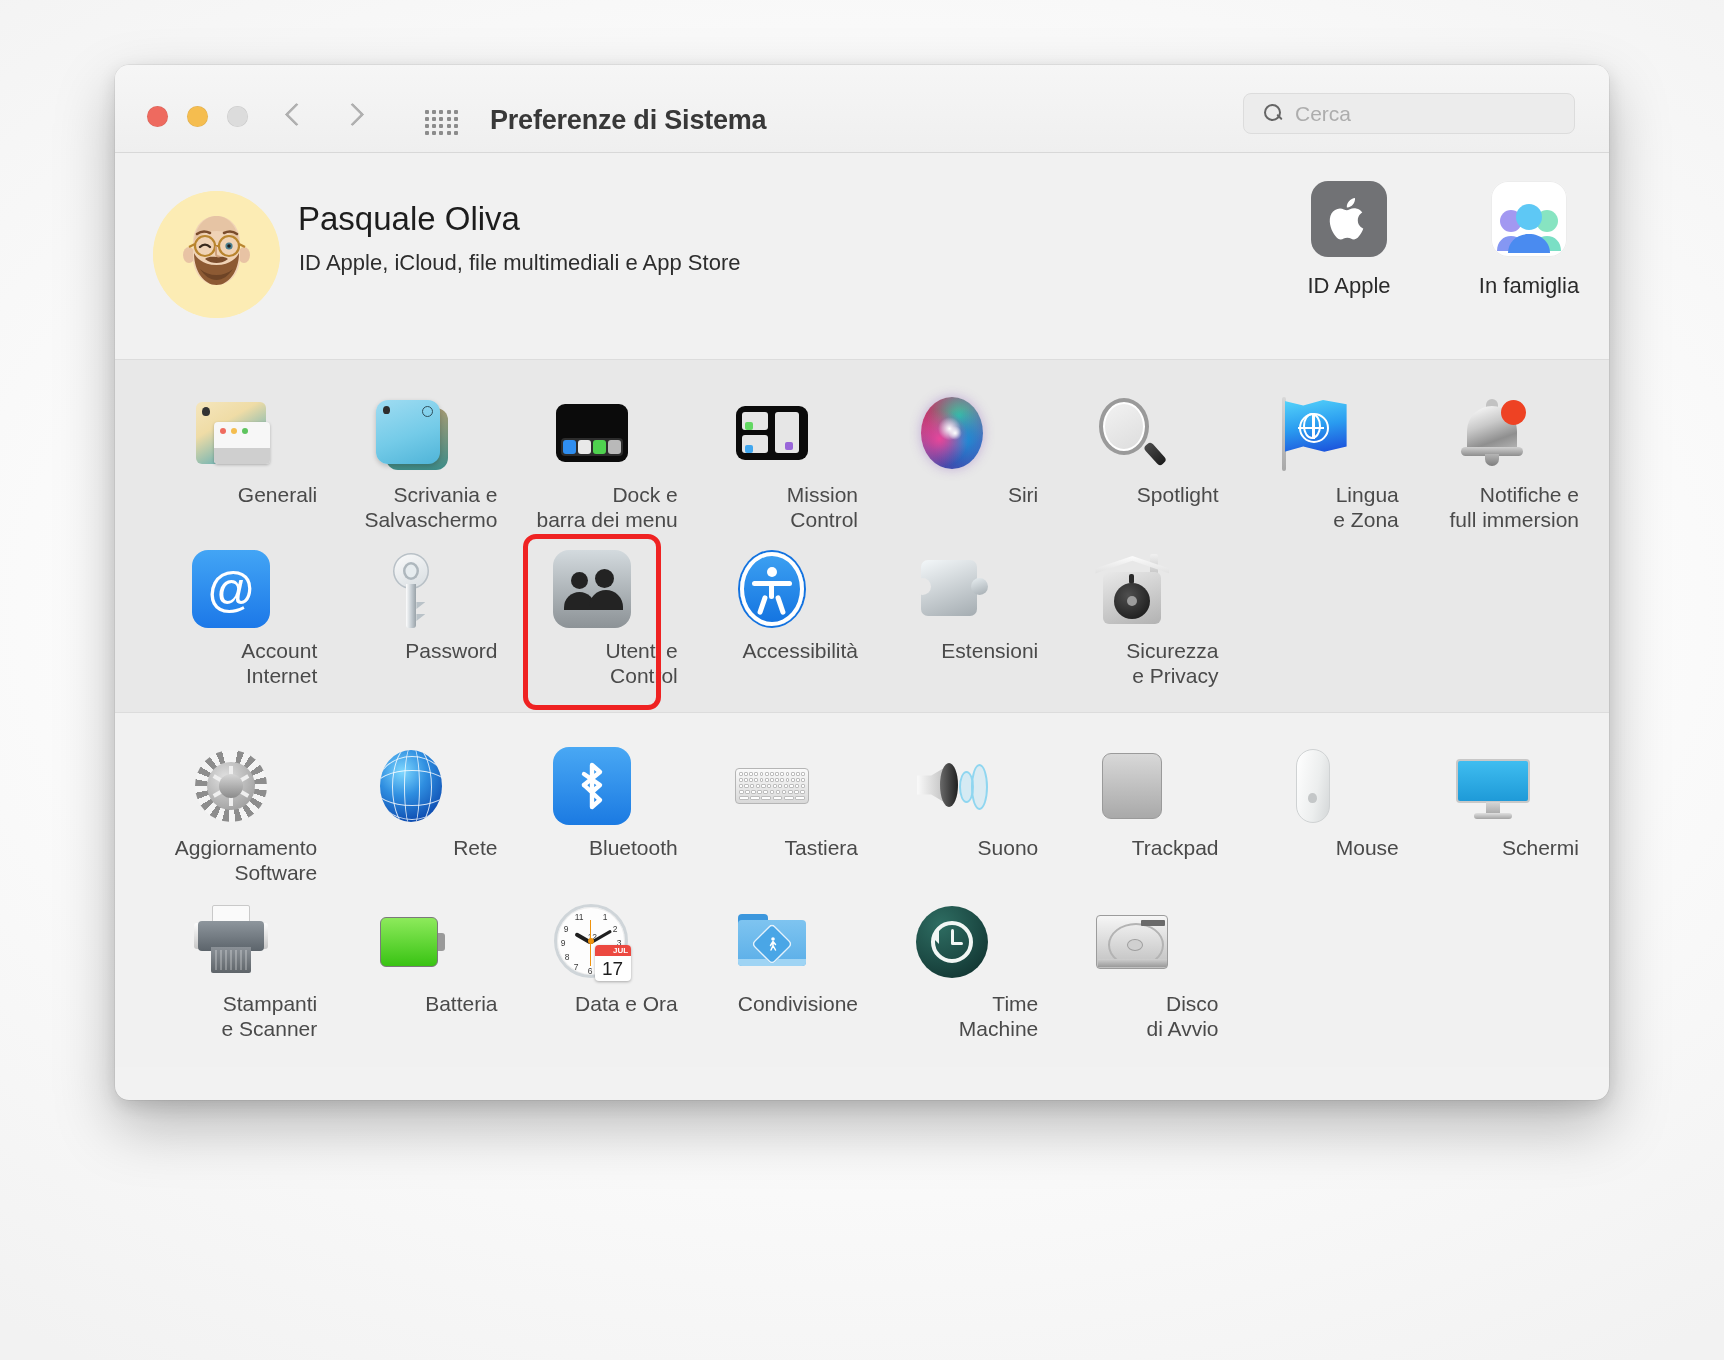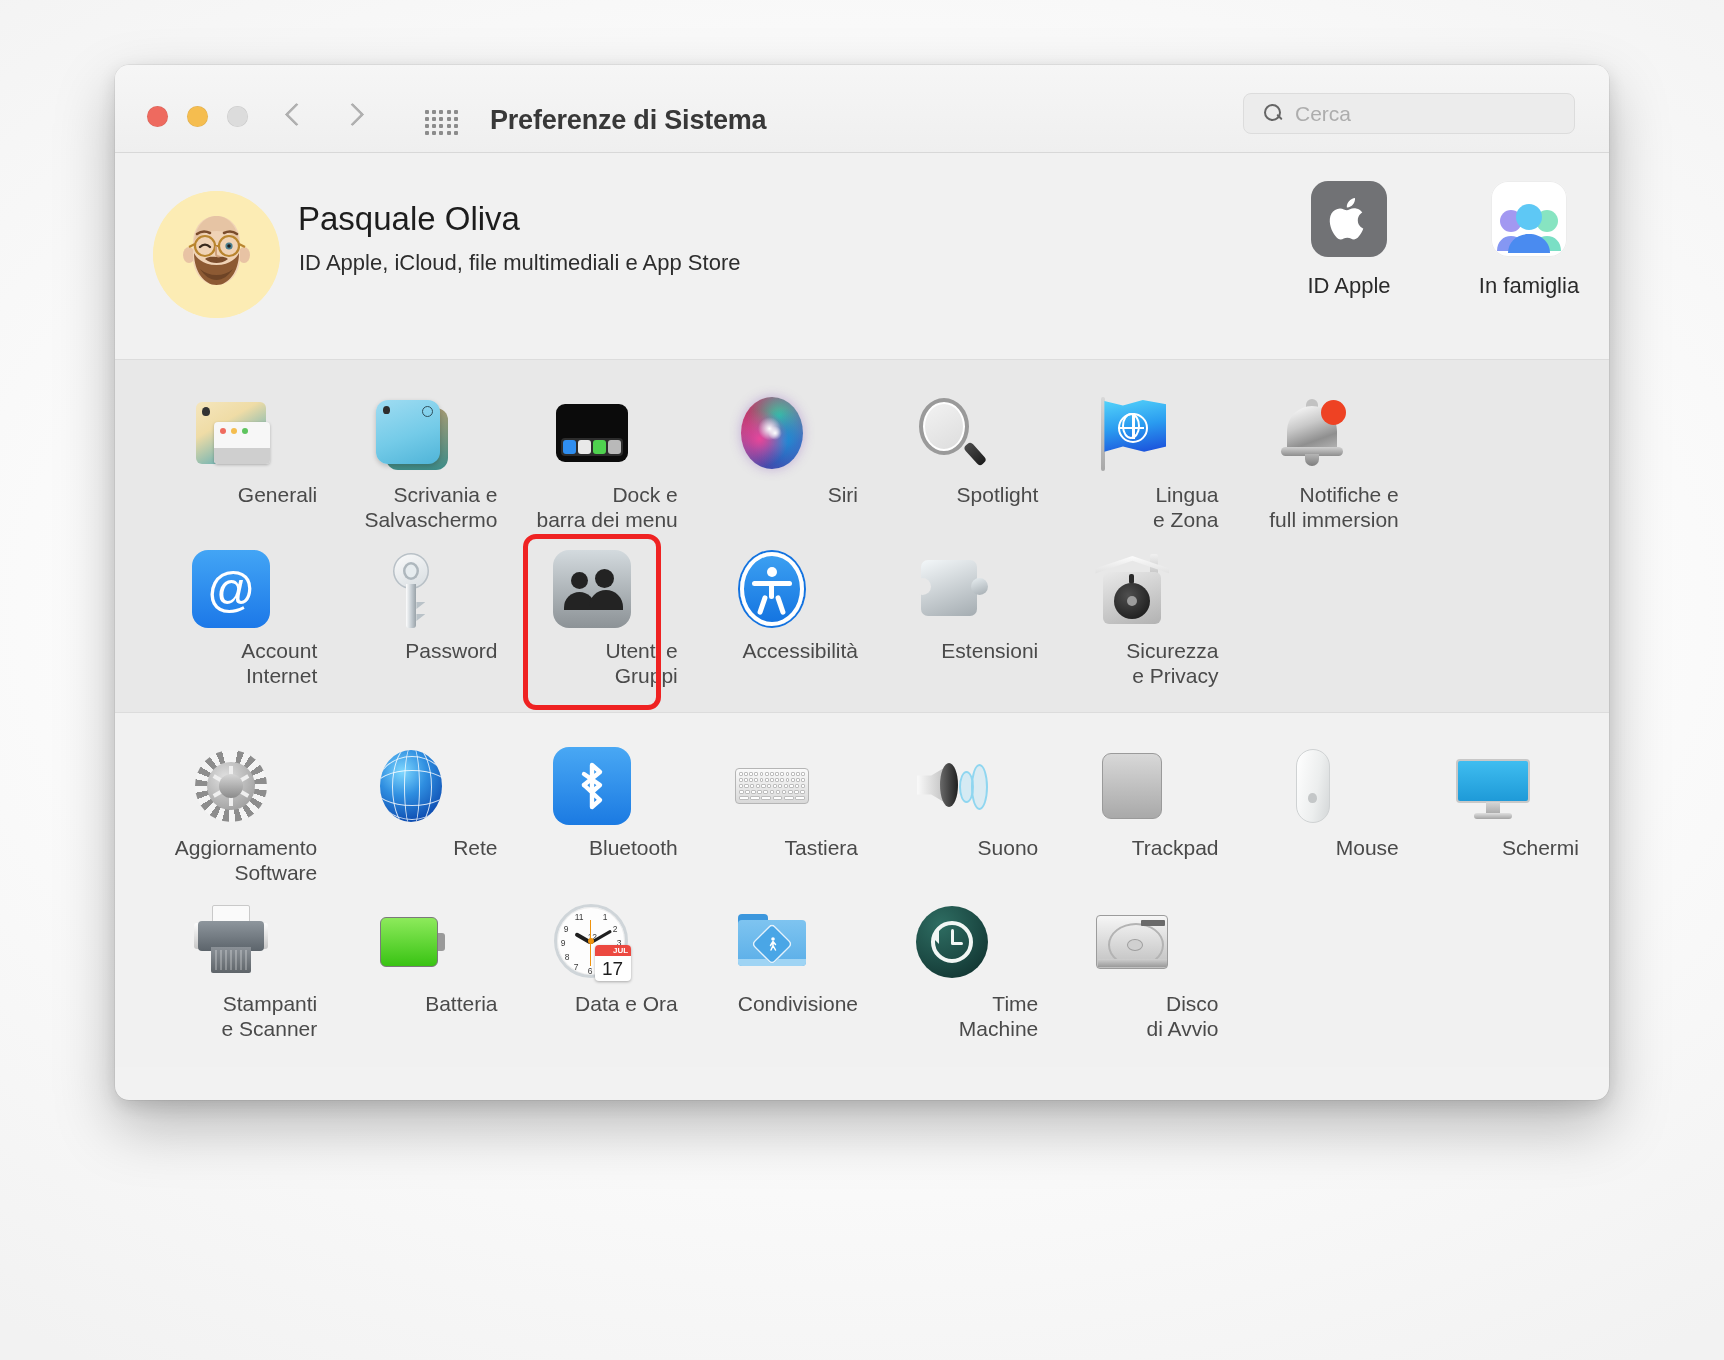--- a/index.html
+++ b/index.html
@@ -634,20 +634,33 @@
                 <i></i>
                 <i></i>
                 <i></i>
                 <i></i>
               </div>
           </div>
           <div class="label">Dock e
 barra dei menu</div>
         </div>
 
+        <div class="cell">
+          <div class="icon ic-mission">
+            <div class="blk"></div>
+            <div class="w w1"></div>
+              <div class="w w2"></div>
+              <div class="w w3"></div>
+            <div class="p pg"></div>
+              <div class="p pb"></div>
+              <div class="p pp"></div>
+          </div>
+          <div class="label">Mission
+Control</div>
+        </div>
 
         <div class="cell">
           <div class="icon ic-siri">
               <div class="orb"></div>
             </div>
           <div class="label">Siri</div>
         </div>
 
         <div class="cell">
           <div class="icon ic-spot">
@@ -704,21 +717,21 @@
 
         <div class="cell highlight">
           <div class="icon ic-users">
             <div class="sq"></div>
             <div class="h1"></div>
               <div class="h2"></div>
               <div class="b1"></div>
               <div class="b2"></div>
           </div>
           <div class="label">Utenti e
-Gruppi</div>
+Control</div>
         </div>
 
         <div class="cell">
           <div class="icon ic-acc">
             <div class="circ"></div>
               <div class="head"></div>
               <div class="arms"></div>
             <div class="body"></div>
               <div class="lg1"></div>
               <div class="lg2"></div>

